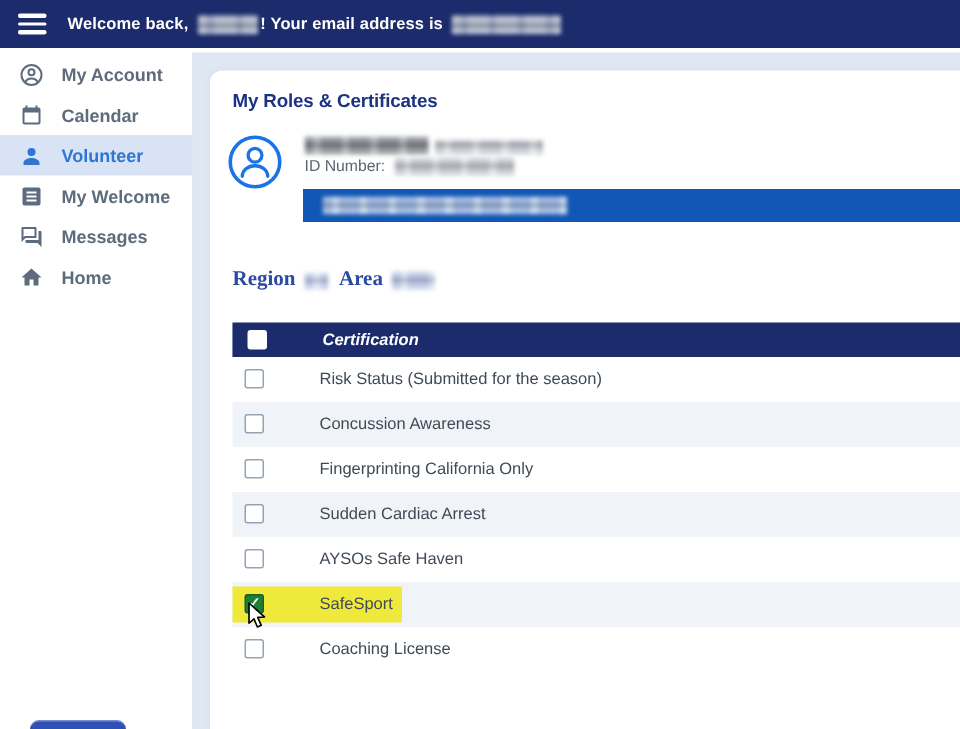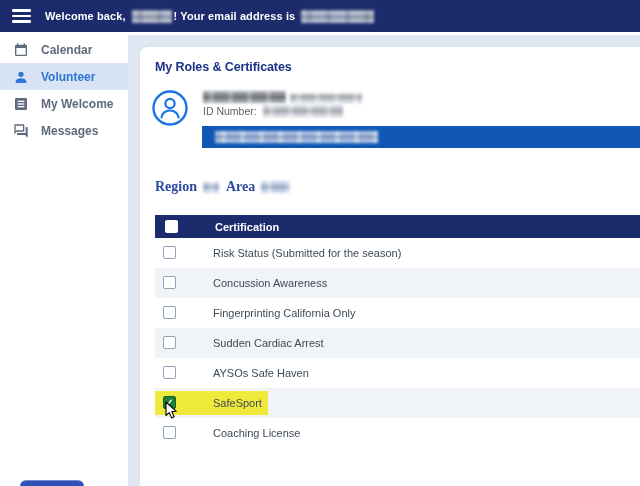--- a/index.html
+++ b/index.html
@@ -67,21 +67,21 @@
   .region-heading .redact { margin:0 7px 0 6px; }
   .r-region { width:16px; height:11px; }
   .r-area   { width:29px; height:12px; margin-left:6px !important; }
 
   
   .table { position:absolute; left:15px; top:168px; width:485px; }
   .t-head { height:23px; background:#1b2b6b; display:flex; align-items:center;
             box-shadow:0 1px 0 rgba(27,43,107,.25); }
   .t-head .cb-all { width:13px; height:13px; background:#fff; border-radius:2px;
                     margin-left:10px; cursor:pointer; }
-  .t-head .h-label { margin-left:37px; color:#fff; font-size:11px; font-weight:bold; }
+  .t-head .h-label { margin-left:37px; color:#fff; font-size:11px; font-weight:bold;font-style:italic; }
   .t-row { position:relative; height:30px; background:#fff; }
   .t-row.alt { background:#f0f3f7; }
   .cb { position:absolute; left:8px; top:8px; width:13px; height:13px;
         background:#fff; border:1.5px solid #93a3b5; border-radius:2px;
         cursor:pointer; z-index:2; }
   .cb.checked { background:#1e7e34; border-color:#156127; color:#fff;
                 font-size:10px; font-weight:bold; line-height:11px;
                 text-align:center; }
   .t-label { position:absolute; left:58px; top:0; line-height:30px;
              font-size:11px; color:#3f4a56; z-index:2; }
@@ -109,20 +109,30 @@
       <span>Welcome back,</span>
       <span class="redact r-topbar" style="width:40px;height:13px;margin:0 2px 0 6px;"></span>
       <span>! Your email address is</span>
       <span class="redact r-topbar" style="width:73px;height:13px;margin-left:6px;"></span>
     </div>
   </div>
 
   <div class="page-bg"></div>
 
   <nav class="sidebar" id="sidebar">
+  <div class="sb-item">
+    <span class="sb-icon">
+          <svg viewBox="0 0 24 24">
+            <circle cx="12" cy="12" r="10" fill="none" stroke="#5d6b7c" stroke-width="2"></circle>
+            <circle cx="12" cy="9.3" r="3" fill="none" stroke="#5d6b7c" stroke-width="2"></circle>
+            <path d="M5.8 19 a6.8 6 0 0 1 12.4 0" fill="none" stroke="#5d6b7c" stroke-width="2"></path>
+          </svg>
+        </span>
+    <span class="sb-label">My Account</span>
+  </div>
 
   <div class="sb-item">
     <span class="sb-icon">
           <svg viewBox="0 0 24 24">
             <path d="M19 4h-1V2h-2v2H8V2H6v2H5a2 2 0 0 0-2 2v13a2 2 0 0 0 2 2h14a2 2 0 0 0 2-2V6a2 2 0 0 0-2-2zm0 15H5V9h14z" fill="#5d6b7c"></path>
           </svg>
         </span>
     <span class="sb-label">Calendar</span>
   </div>
 
@@ -149,20 +159,28 @@
 
   <div class="sb-item">
     <span class="sb-icon">
           <svg viewBox="0 0 24 24">
             <path d="M15 4v7H5.2L4 12.2V4h11m1-2H3a1 1 0 0 0-1 1v14l4-4h10a1 1 0 0 0 1-1V3a1 1 0 0 0-1-1zm5 4h-2v9H6v2a1 1 0 0 0 1 1h11l4 4V7a1 1 0 0 0-1-1z" fill="#5d6b7c"></path>
           </svg>
         </span>
     <span class="sb-label">Messages</span>
   </div>
 
+  <div class="sb-item">
+    <span class="sb-icon">
+          <svg viewBox="0 0 24 24">
+            <path d="M10 20v-6h4v6h5v-8h3L12 3 2 12h3v8z" fill="#5d6b7c"></path>
+          </svg>
+        </span>
+    <span class="sb-label">Home</span>
+  </div>
 </nav>
 
   <section class="card">
     <h1 class="page-title">My Roles &amp; Certificates</h1>
 
     <svg class="avatar" viewBox="0 0 38 38">
       <circle cx="19" cy="19" r="16.5" fill="none" stroke="#1a73e8" stroke-width="2.4"></circle>
       <circle cx="19" cy="14.5" r="4.6" fill="none" stroke="#1a73e8" stroke-width="2.2"></circle>
       <path d="M10.5 28.5 a8.5 7 0 0 1 17 0" fill="none" stroke="#1a73e8" stroke-width="2.2" stroke-linecap="round"></path>
     </svg>

